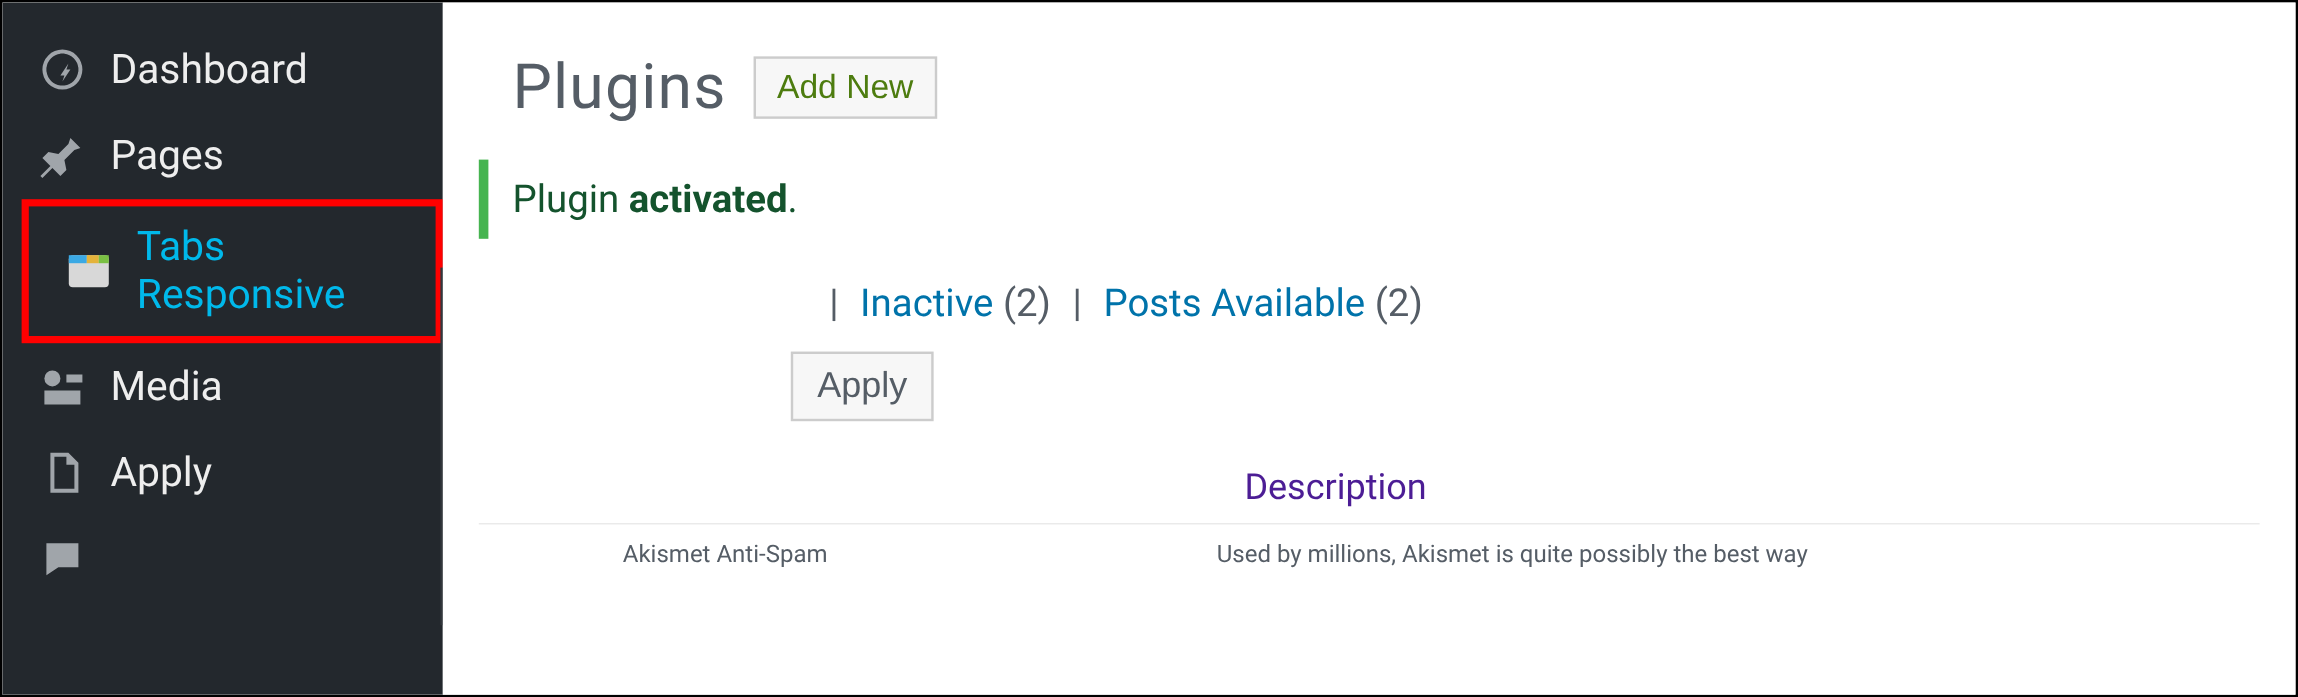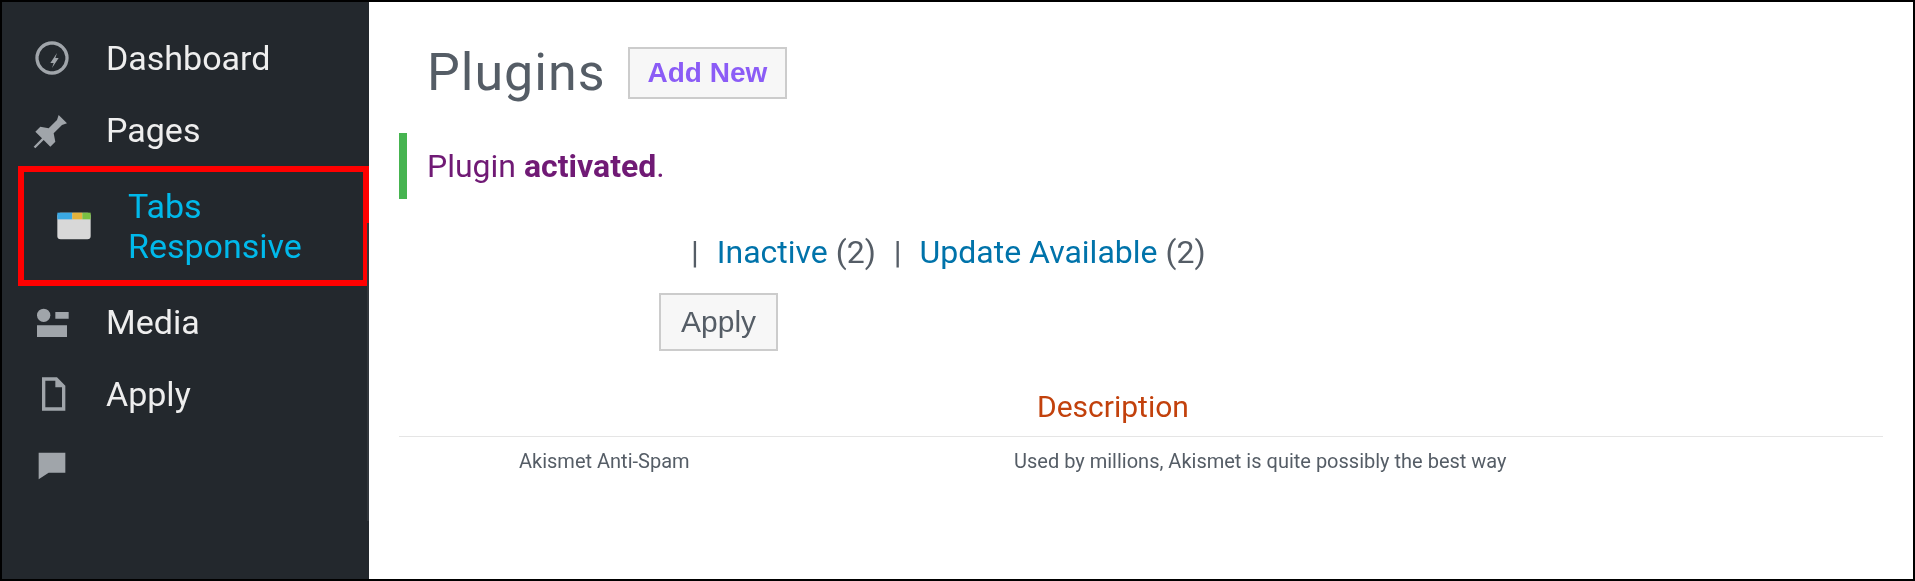--- a/index.html
+++ b/index.html
@@ -1,52 +1,52 @@
 <!DOCTYPE html>
 <html><head>
 <meta charset="utf-8">
 <style>
   * { box-sizing: border-box; margin: 0; padding: 0; }
   html, body { width: 1915px; height: 581px; font-family: -apple-system, BlinkMacSystemFont, "Segoe UI", Roboto, sans-serif; overflow: hidden; }
   body { display: flex; background: #f1f1f1; border: 2px solid #000; }
 
   
   .sidebar { width: 367px; background: #23282d; color: #eee; display: flex; flex-direction: column; padding-top: 20px; }
-  .menu-item { display: flex; align-items: center; gap: 32px; padding: 14px 28px; font-size: 34px; color: #eee; cursor: pointer; position: relative; }
+  .menu-item { display: flex; align-items: center; gap: 18px; padding: 14px 28px; font-size: 34px; color: #eee; cursor: pointer; position: relative; }
   .menu-item .icon { width: 44px; height: 44px; display: flex; align-items: center; justify-content: center; flex-shrink: 0; }
   .menu-item .icon svg { width: 40px; height: 40px; fill: #a0a5aa; }
   .menu-item.current { color: #00b9eb; }
   .menu-item.current .label { color: #00b9eb; }
   .highlight-box { border: 6px solid #ff0000; margin-left: 16px; }
 
   
   .submenu { position: absolute; left: 367px; top: 223px; width: 365px; background: #32373c; color: #b4b9be; padding: 18px 0 22px 0; }
   .submenu::before { content:""; position:absolute; left:-12px; top:28px; border:12px solid transparent; border-right-color:#32373c; }
   .submenu-item { padding: 10px 26px; font-size: 32px; cursor: pointer; line-height: 1.3; }
   .submenu-item.current { color: #00b9eb; }
   .sub-highlight { border: 6px solid #ff0000; margin: 4px 8px; display:inline-block; padding: 2px 10px; }
 
   
   .main { flex: 1; background: #fff; padding: 40px 30px 0 30px; position: relative; }
   .page-head { display: flex; align-items: center; gap: 22px; margin-bottom: 30px; margin-left: 28px; }
   .page-title { font-size: 52px; color: #555d66; font-weight: 400; letter-spacing: 1px; }
-  .btn-outline { border: 2px solid #ccc; background: #f7f7f7; color: #8b5cf6; font-size: 28px; padding: 8px 18px; cursor: pointer; font-weight: bold; }
+  .btn-outline { border: 2px solid #ccc; background: #f7f7f7; color: #4d7c0f; font-size: 28px; padding: 8px 18px; cursor: pointer; }
 
-  .notice { border-left: 8px solid #46b450; padding: 14px 20px; font-size: 32px; color: #701a75; margin-bottom: 34px; }
+  .notice { border-left: 8px solid #46b450; padding: 14px 20px; font-size: 32px; color: #14532d; margin-bottom: 34px; }
   .notice b { font-weight: 700; }
 
   .filter-row { font-size: 32px; color: #555d66; margin-bottom: 22px; padding-left: 282px; }
   .filter-row .sep { padding: 0 10px; color: #555d66; }
   .filter-row .link { color: #0073aa; cursor: pointer; text-align: center; }
   .filter-row .count { color: #555d66; }
 
   .bulk-row { padding-left: 260px; margin-bottom: 26px; }
   .btn-apply { border: 2px solid #ccc; background: #f7f7f7; color: #555d66; font-size: 30px; padding: 10px 20px; cursor: pointer; }
 
-  .table-head { display: flex; font-size: 30px; color: #c2410c; padding: 12px 0; }
+  .table-head { display: flex; font-size: 30px; color: #4c1d95; padding: 12px 0; }
   .col-desc { margin-left: 638px; }
 
   .plugin-row { display: flex; font-size: 20px; color: #555d66; padding-top: 12px; border-top: 1px solid #e5e5e5; }
   .plugin-name { margin-left: 120px; width: 495px; }
   .plugin-desc { flex:1; }
 </style>
 </head>
 <body>
 
 <div class="sidebar">
@@ -120,21 +120,21 @@
 
   <div class="notice">
     <span>Plugin </span><b>activated</b><span>.</span>
   </div>
 
   <div class="filter-row">
     <span class="sep">|</span>
     <span class="link">Inactive</span>
     <span class="count">(2)</span>
     <span class="sep">|</span>
-    <span class="link">Update Available</span>
+    <span class="link">Posts Available</span>
     <span class="count">(2)</span>
   </div>
 
   <div class="bulk-row">
     <button class="btn-apply">Apply</button>
   </div>
 
   <div class="table-head">
     <span class="col-desc">Description</span>
   </div>

